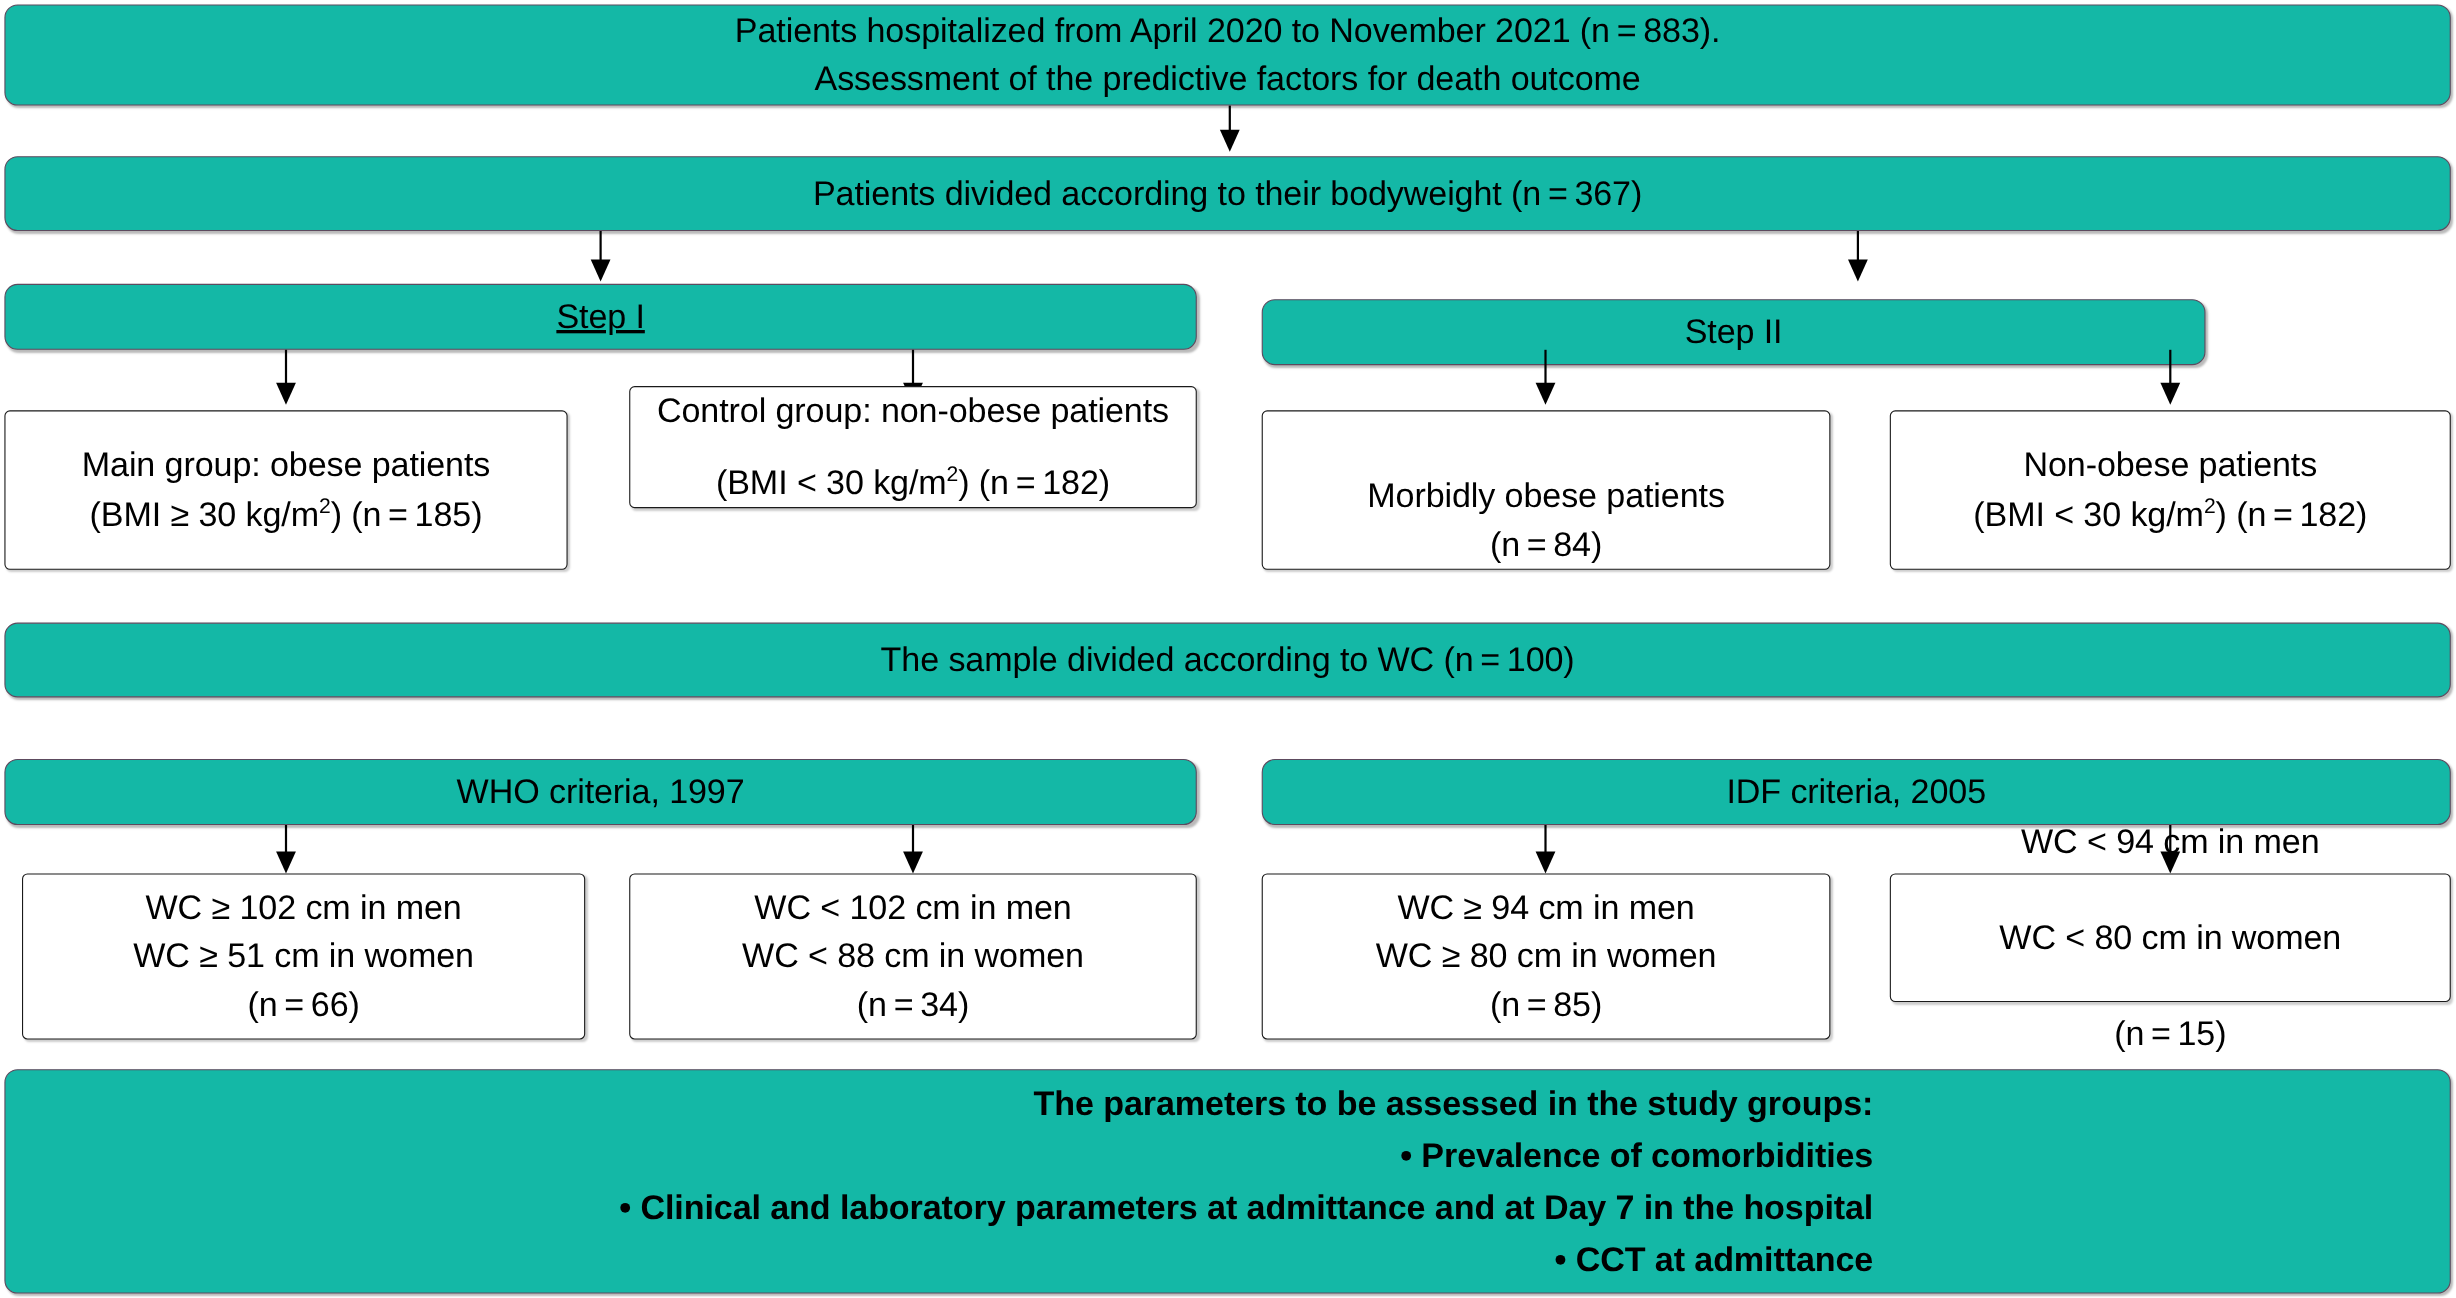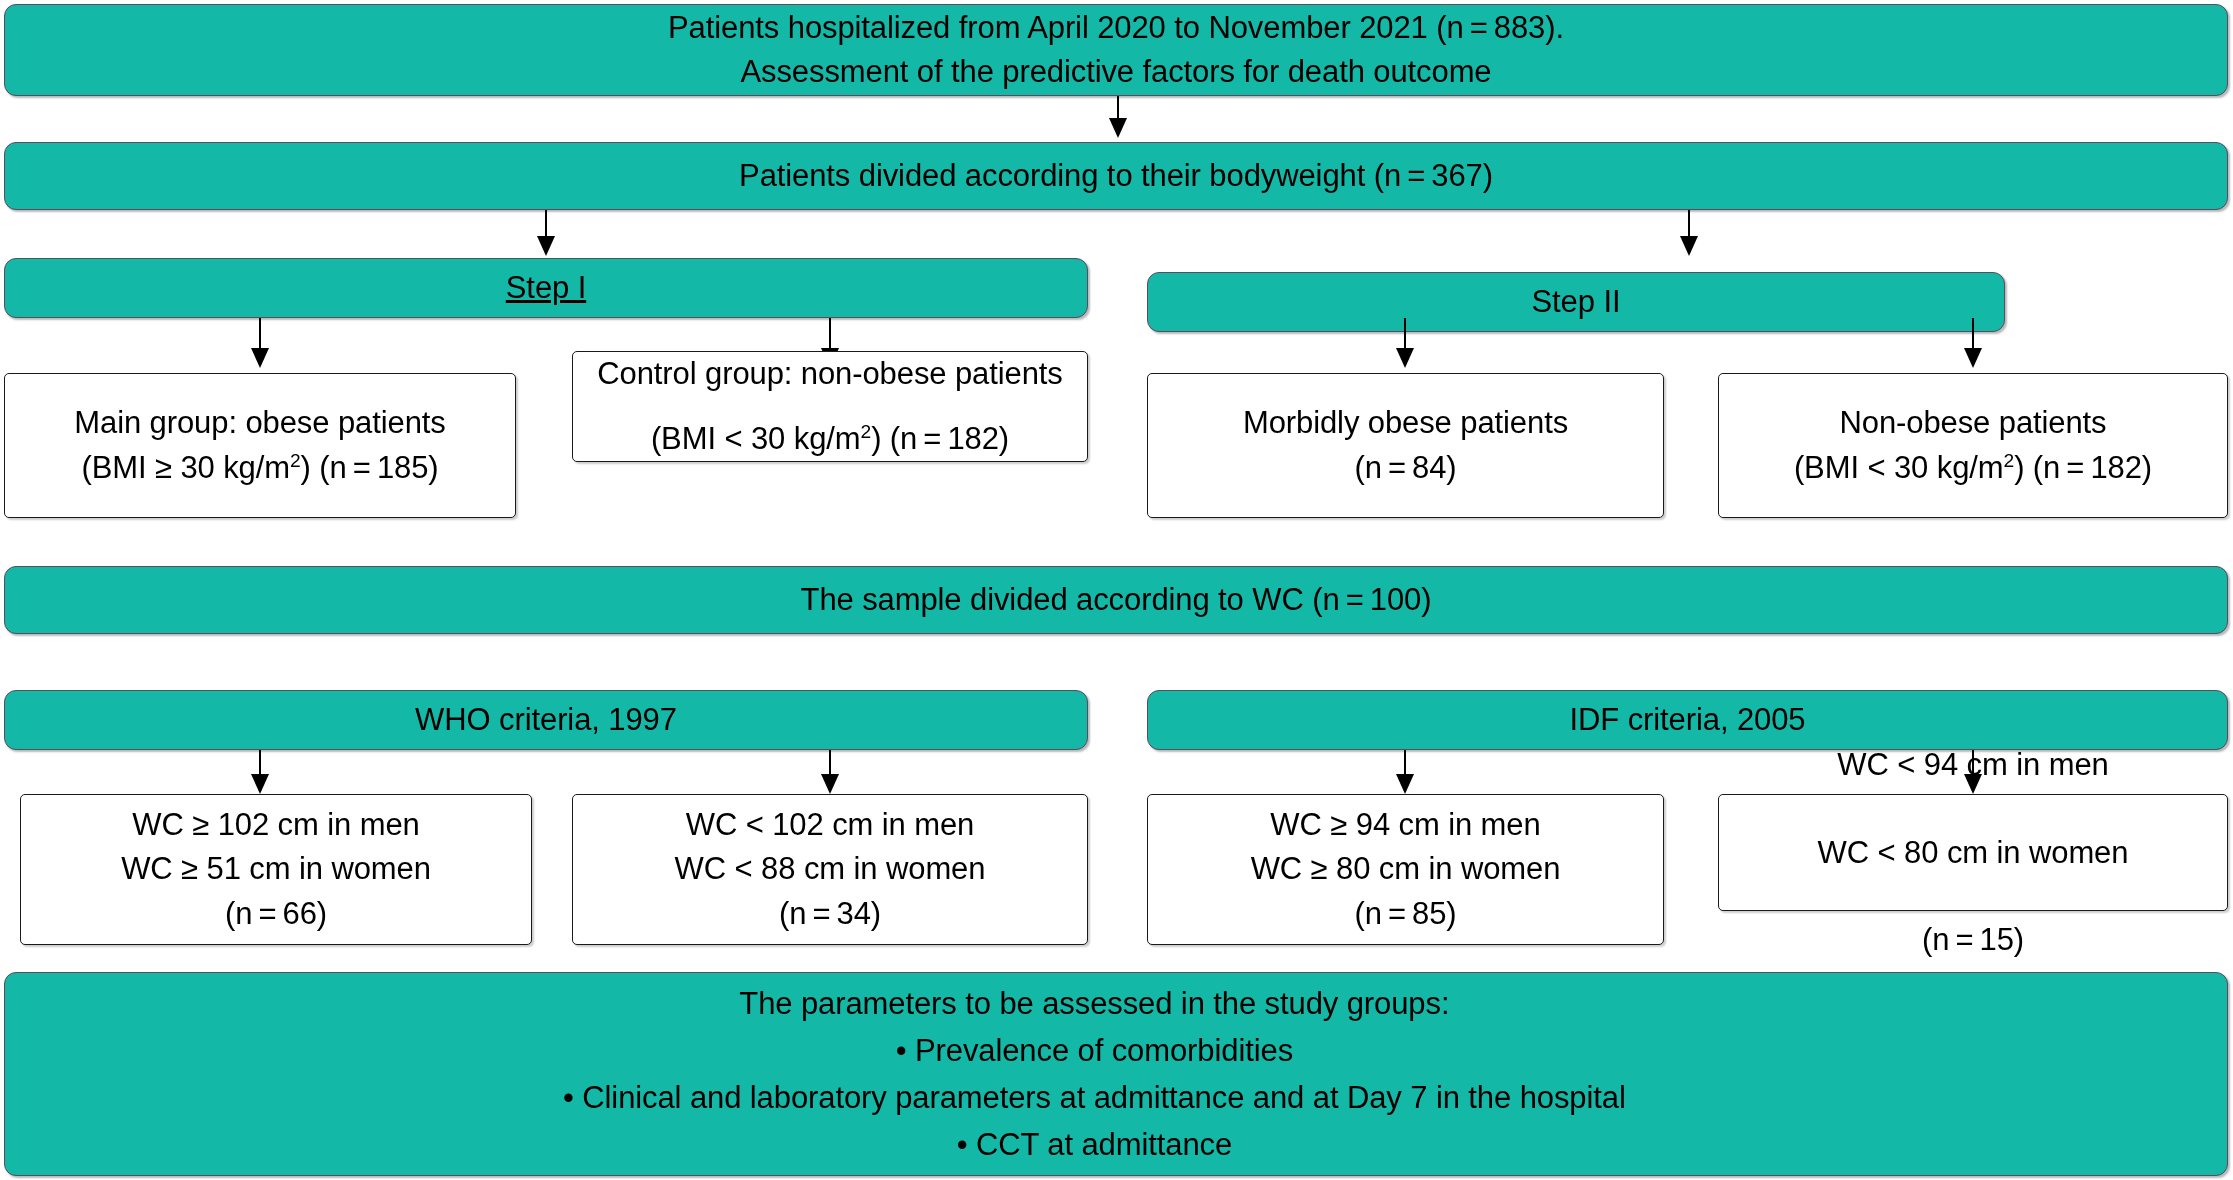--- a/index.html
+++ b/index.html
@@ -53,42 +53,42 @@
 
   
   .r1  { left: 4px;    top: 4px;    width: 2224px; height: 92px; }
   .r2  { left: 4px;    top: 142px;  width: 2224px; height: 68px; }
 
   .r3a { left: 4px;    top: 258px;  width: 1084px; height: 60px; text-decoration: underline; }
   .r3b { left: 1147px; top: 272px;  width: 858px; height: 60px; }
 
   .r4a { left: 4px;    top: 373px;  width: 512px;  height: 145px; }
   .r4b { left: 572px;  top: 351px;  width: 516px;  height: 111px; justify-content: space-between; }
-  .r4c { left: 1147px; top: 373px;  width: 517px;  height: 145px; }
+  .r4c { left: 1147px; top: 373px;  width: 517px;  height: 145px; justify-content: flex-end; }
   .r4d { left: 1718px; top: 373px;  width: 510px;  height: 145px; }
 
   .r5  { left: 4px;    top: 566px;  width: 2224px; height: 68px; }
 
   .r6a { left: 4px;    top: 690px;  width: 1084px; height: 60px; }
   .r6b { left: 1147px; top: 690px;  width: 1081px; height: 60px; }
 
   .r7a { left: 20px;    top: 794px;  width: 512px;  height: 151px; }
   .r7b { left: 572px;  top: 794px;  width: 516px;  height: 151px; }
   .r7c { left: 1147px; top: 794px;  width: 517px;  height: 151px; }
   .r7d { left: 1718px; top: 794px;  width: 510px;  height: 117px; gap: 43px; }
 
   .r8  { left: 4px;    top: 972px;  width: 2224px; height: 204px;
          align-items: flex-start; justify-content: center; }
 
   .r8 .inner {
     margin-left: 558px;
     text-align: left;
     line-height: 1.52;
   }
-  .r8 .ln { text-align: center; }
+  .r8 .ln { text-align: right; font-weight: bold; }
 
   
   .conn { position: absolute; }
   .conn .stem {
     position: absolute;
     left: 0; top: 0;
     width: 1.6px;
     background: #000000;
   }
   .conn .head {

